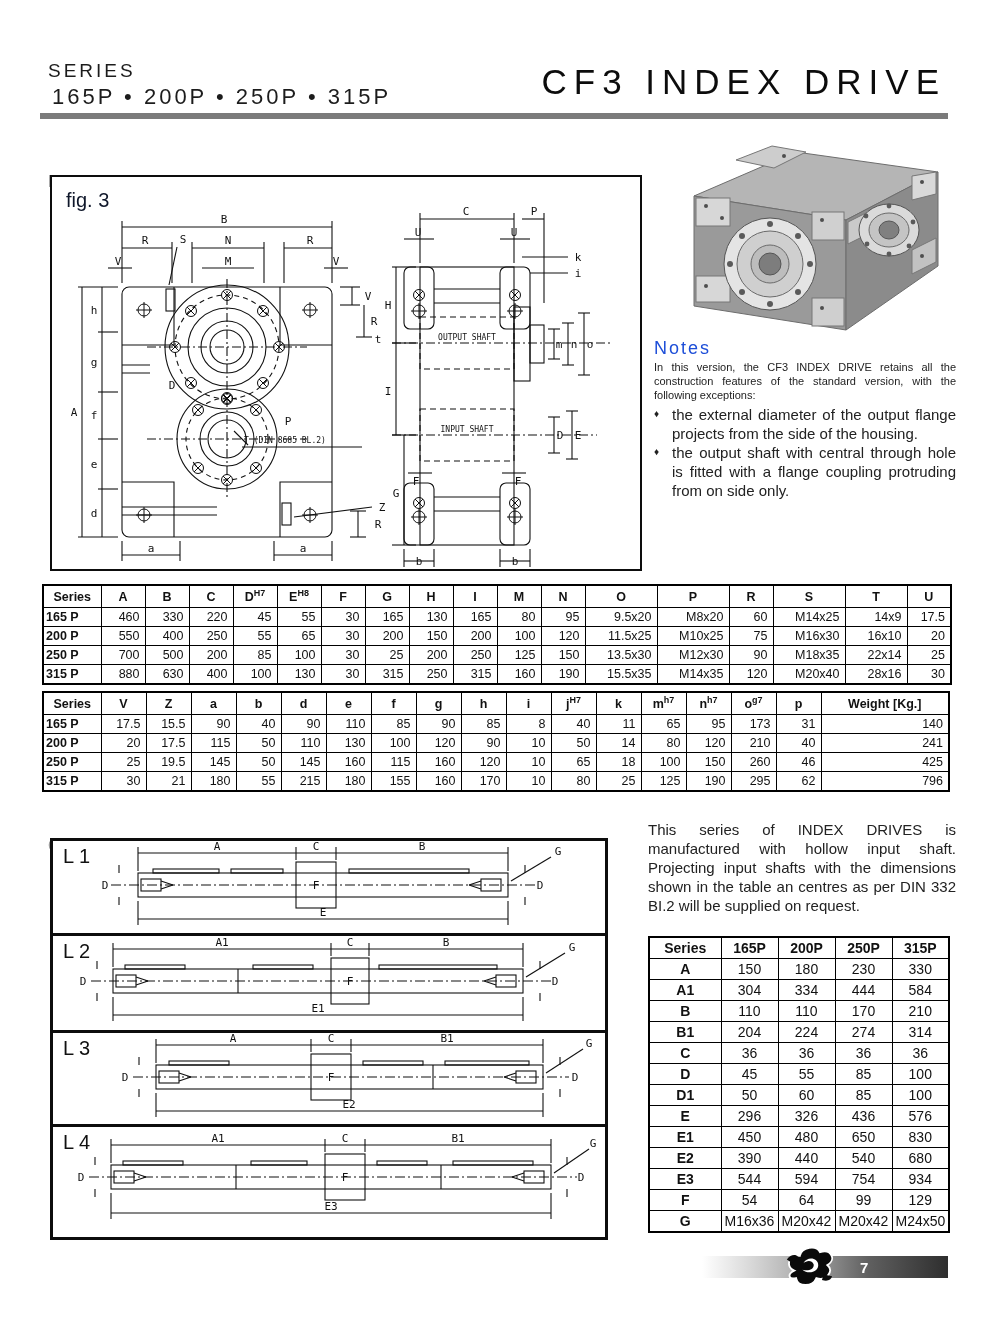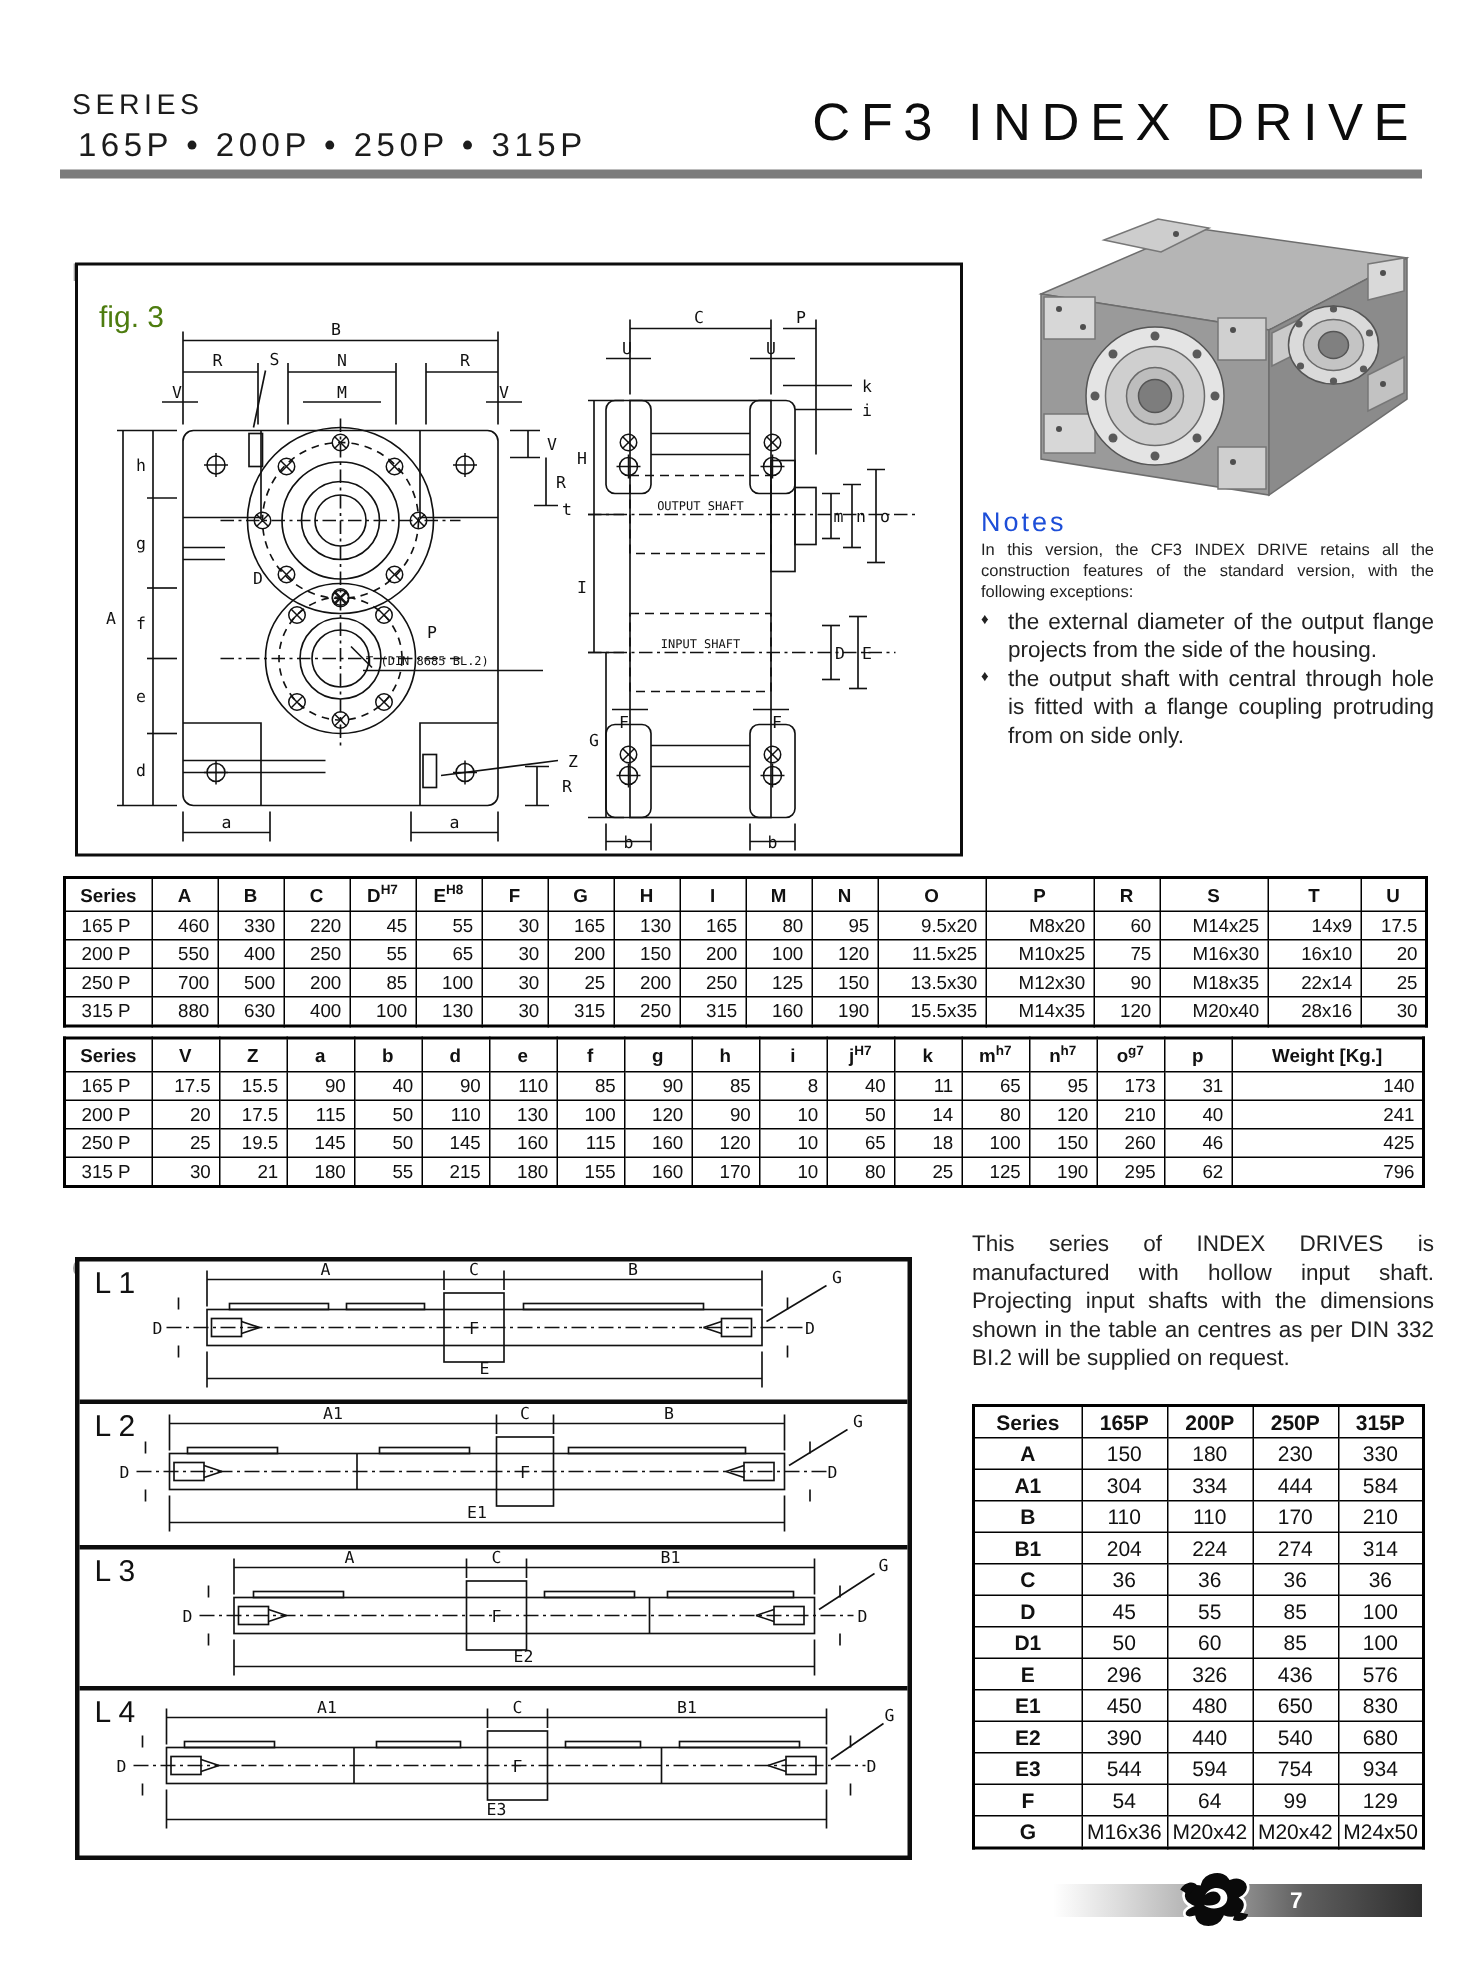--- a/index.html
+++ b/index.html
@@ -8,41 +8,41 @@
   
   .series-label{position:absolute;left:48px;top:60px;font-size:19px;letter-spacing:3px;color:#1c1c1c;}
   .series-values{position:absolute;left:52px;top:84px;font-size:22px;letter-spacing:3px;color:#1c1c1c;}
   .doc-title{position:absolute;right:38px;top:62px;font-size:35px;letter-spacing:7px;color:#0c0c0c;white-space:nowrap;}
   .head-rule{position:absolute;left:40px;top:113px;width:908px;height:6px;background:#7b7b7b;}
   .sec-heading{position:absolute;font-size:17px;font-weight:bold;letter-spacing:3px;color:#9e9e9e;white-space:nowrap;margin-top:36px;}
   #sec1{left:48px;top:136px;}
   #sec2{left:48px;top:800px;}
   
   .fig3-box{position:absolute;left:50px;top:175px;width:588px;height:392px;border:2px solid #0d0d0d;background:#fff;}
-  .fig3-caption{position:absolute;left:14px;top:24px;font-size:20px;color:#4d7c0f;}
+  .fig3-caption{position:absolute;left:14px;top:12px;font-size:20px;color:#0f172a;}
   .drawing{position:absolute;left:0;top:0;}
   text.dim{font-family:"DejaVu Sans Mono",monospace;font-size:11px;fill:#111;}
   text.dim-sm{font-family:"DejaVu Sans Mono",monospace;font-size:8px;fill:#111;}
   
   .photo{position:absolute;left:676px;top:138px;width:278px;height:198px;}
   
   .notes{position:absolute;left:654px;top:338px;width:302px;}
   .notes h3{margin:0 0 2px 0;font-size:18px;font-weight:normal;letter-spacing:2px;color:#1d4ed8;}
   .notes p{margin:0;font-size:11px;line-height:1.27;text-align:justify;color:#222;}
   .notes ul{margin:2px 0 0 0;padding:0;list-style:none;}
   .notes li{display:flex;font-size:15px;line-height:1.27;text-align:justify;color:#222;}
   .notes li .bullet{width:18px;flex:0 0 18px;font-size:10px;padding-top:3px;}
   
   table.dimtab{position:absolute;border-collapse:collapse;table-layout:fixed;background:#fff;
                border:2px solid #000;font-size:12.5px;}
   #table1{left:42px;top:584px;width:908px;}
   #table2{left:42px;top:691px;width:908px;}
   .dimtab th,.dimtab td{border:1px solid #000;padding:1px 5px 1px 2px;height:16px;white-space:nowrap;overflow:hidden;}
   .dimtab thead th{font-weight:bold;text-align:center;height:19px;padding:1px 2px;}
-  .dimtab tbody th{font-weight:normal;text-align:center;}
+  .dimtab tbody th{font-weight:bold;text-align:left;}
   .dimtab tbody td{text-align:right;}
   .dimtab sup{font-size:9px;}
   
   .lbox{position:absolute;left:50px;top:838px;width:552px;height:396px;border:3px solid #0d0d0d;
         display:flex;flex-direction:column;background:#fff;}
   .lrow{position:relative;border-bottom:3px solid #0d0d0d;flex:0 0 auto;}
   .lrow:last-child{border-bottom:none;flex:1 1 auto;}
   .lrow .llabel{position:absolute;left:10px;top:4px;font-size:20px;color:#111;}
   .lrow svg{position:absolute;left:0;top:0;}
   

